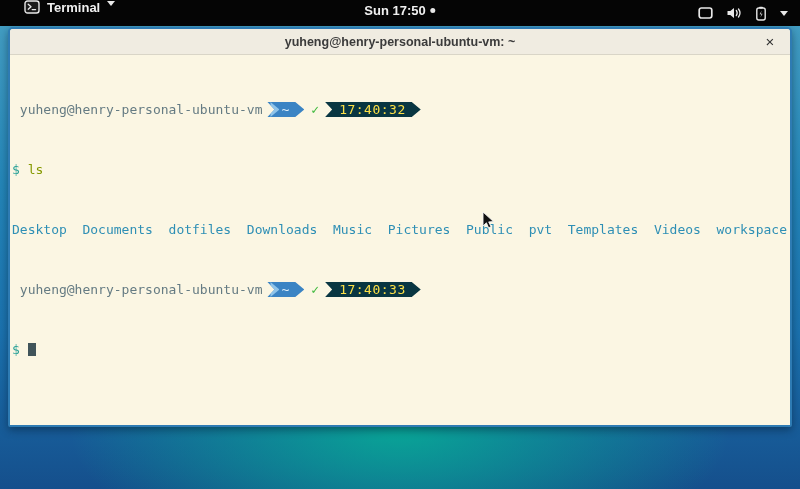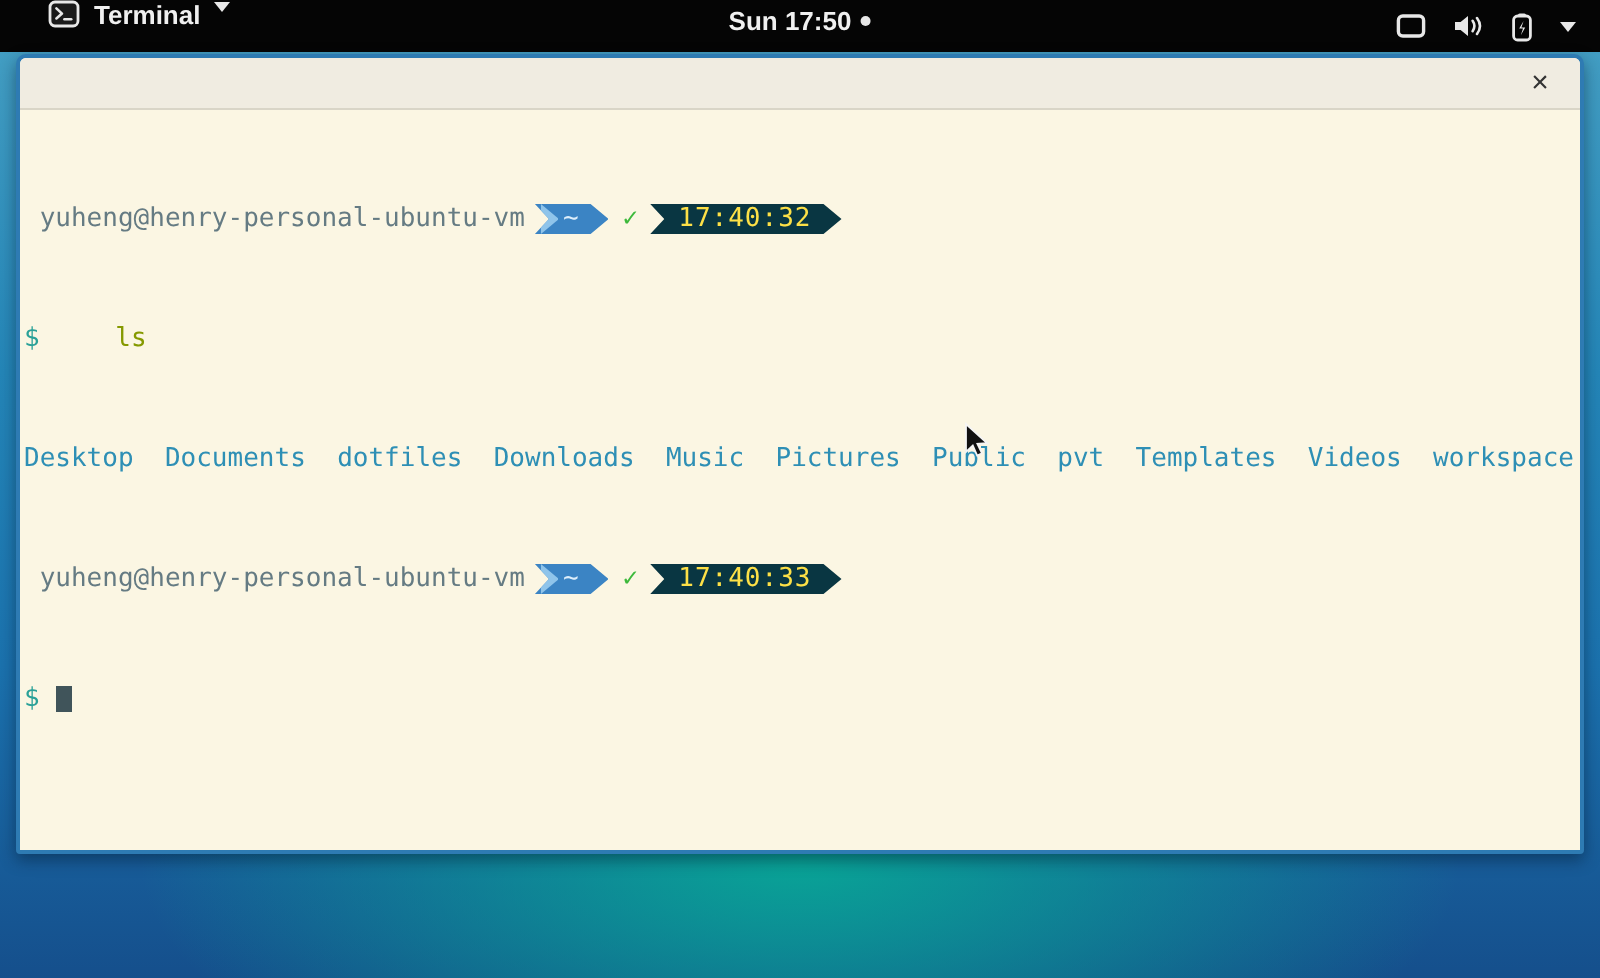--- a/index.html
+++ b/index.html
@@ -72,21 +72,21 @@
          clip-path:polygon(0 0, calc(100% - 9px) 0, 100% 50%, calc(100% - 9px) 100%, 0 100%, 7px 50%); }
   .seg-blue { background:var(--segment-blue,#3b84c4); color:#ddeefb; padding:0 15px 0 14px; margin-left:5px; }
   .seg-blue .inner-chev {
     position:absolute; left:3px; top:0; width:9px; height:100%;
     background:#8fc4ea; clip-path:polygon(0 0, 100% 50%, 0 100%);
   }
   .check { color:var(--check-green,#3db93c); font-weight:bold; margin:0 6px 0 7px; }
   .seg-dark { background:var(--segment-dark,#093642); color:#fde047; padding:0 15px 0 14px; letter-spacing:0.5px; }
 
   .dollar { color:var(--dollar-teal,#2aa198); }
-  .cmd { color:var(--command-olive,#859900);margin-left:30px; }
+  .cmd { color:var(--command-olive,#859900); }
   .dir { color:var(--dir-blue,#2e8fb5); }
   .block-cursor {
     display:inline-block; width:8px; height:13px; margin-top:1px;
     background:var(--cursor-block,#40545a); vertical-align:top;
   }
 
   
   .pointer { position:absolute; left:482px; top:211px; z-index:50; }
 </style>
 </head>
@@ -130,20 +130,21 @@
         <rect x="1.8" y="2" width="8.4" height="12" rx="2" fill="none" stroke="#e8e8e8" stroke-width="1.4"></rect>
         <path d="M6.8 4.5 L4.6 8.2 h1.9 L5.4 11.6 L7.6 7.8 h-1.9 z" fill="#e8e8e8"></path>
       </svg>
     </span>
     <span class="chev-down"></span>
   </div>
 </div>
 
 <div class="window">
   <div class="titlebar">
+    <span class="title">yuheng@henry-personal-ubuntu-vm: ~</span>
     <button class="close-btn">×</button>
   </div>
 
   <div class="term">
     
     <div class="line"><span> </span><span>yuheng@henry-personal-ubuntu-vm</span><span class="pl"><span class="seg seg-blue"><span class="inner-chev"></span><span>~</span></span><span class="check">✓</span><span class="seg seg-dark">17:40:32</span></span></div>
     
     <div class="line"><span class="dollar">$</span><span> </span><span class="cmd">ls</span></div>
     
     <div class="line"><span class="dir">Desktop</span>  <span class="dir">Documents</span>  <span class="dir">dotfiles</span>  <span class="dir">Downloads</span>  <span class="dir">Music</span>  <span class="dir">Pictures</span>  <span class="dir">Public</span>  <span class="dir">pvt</span>  <span class="dir">Templates</span>  <span class="dir">Videos</span>  <span class="dir">workspace</span></div>

